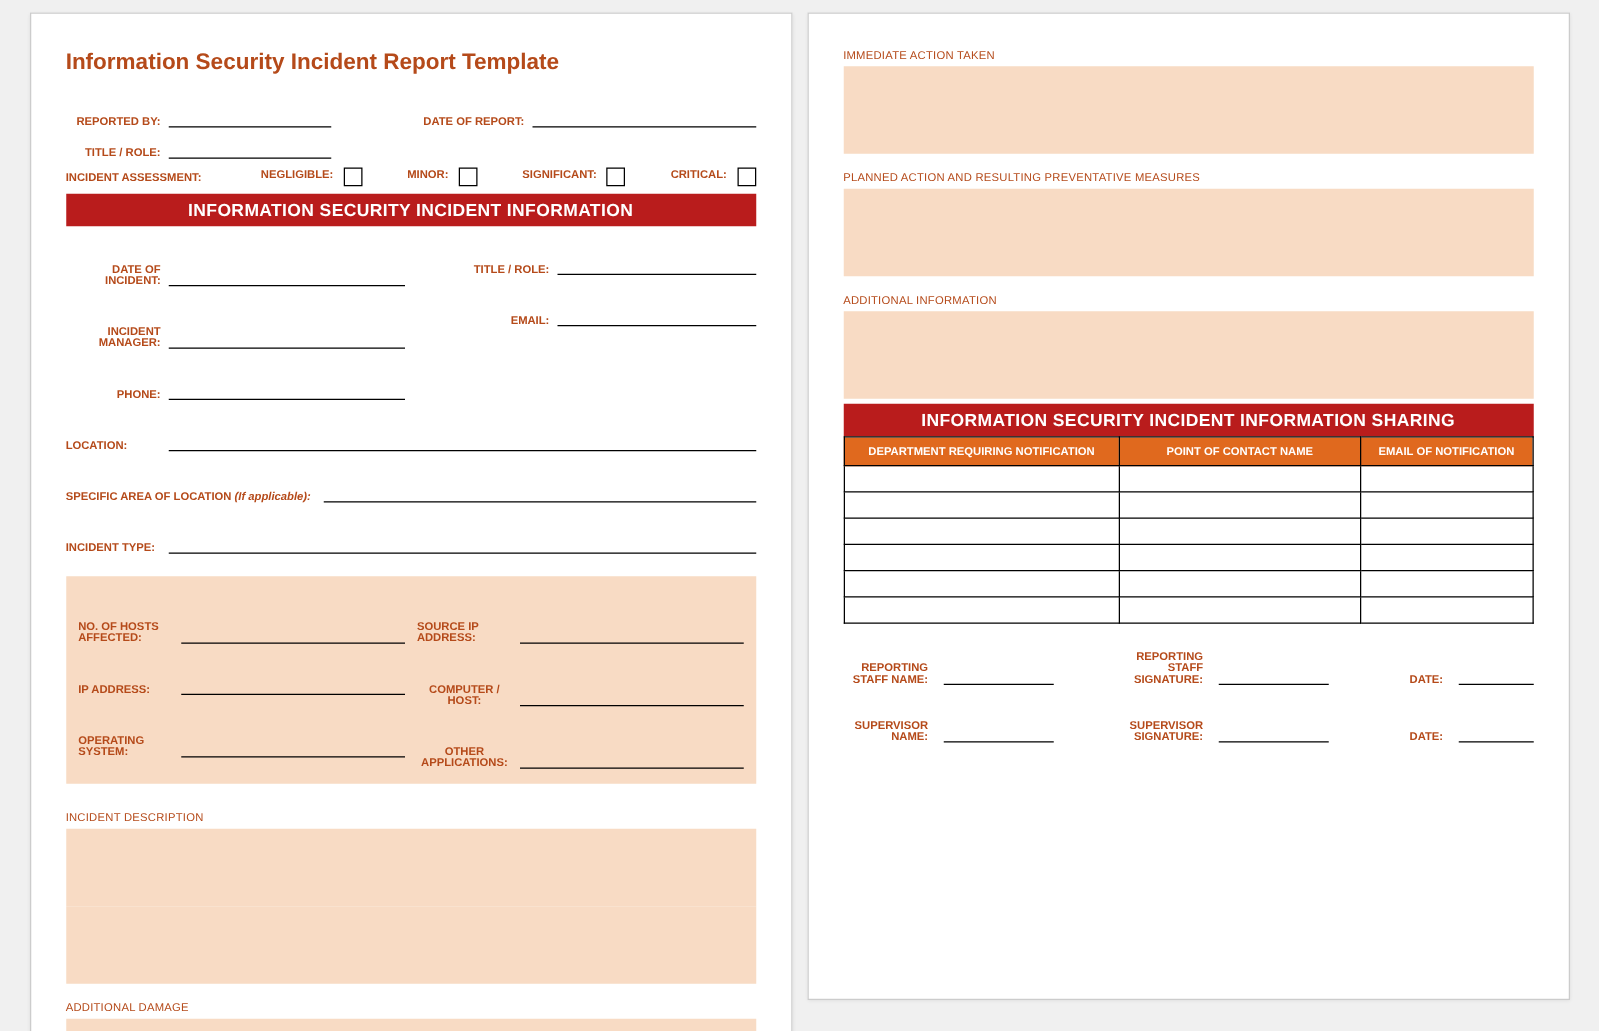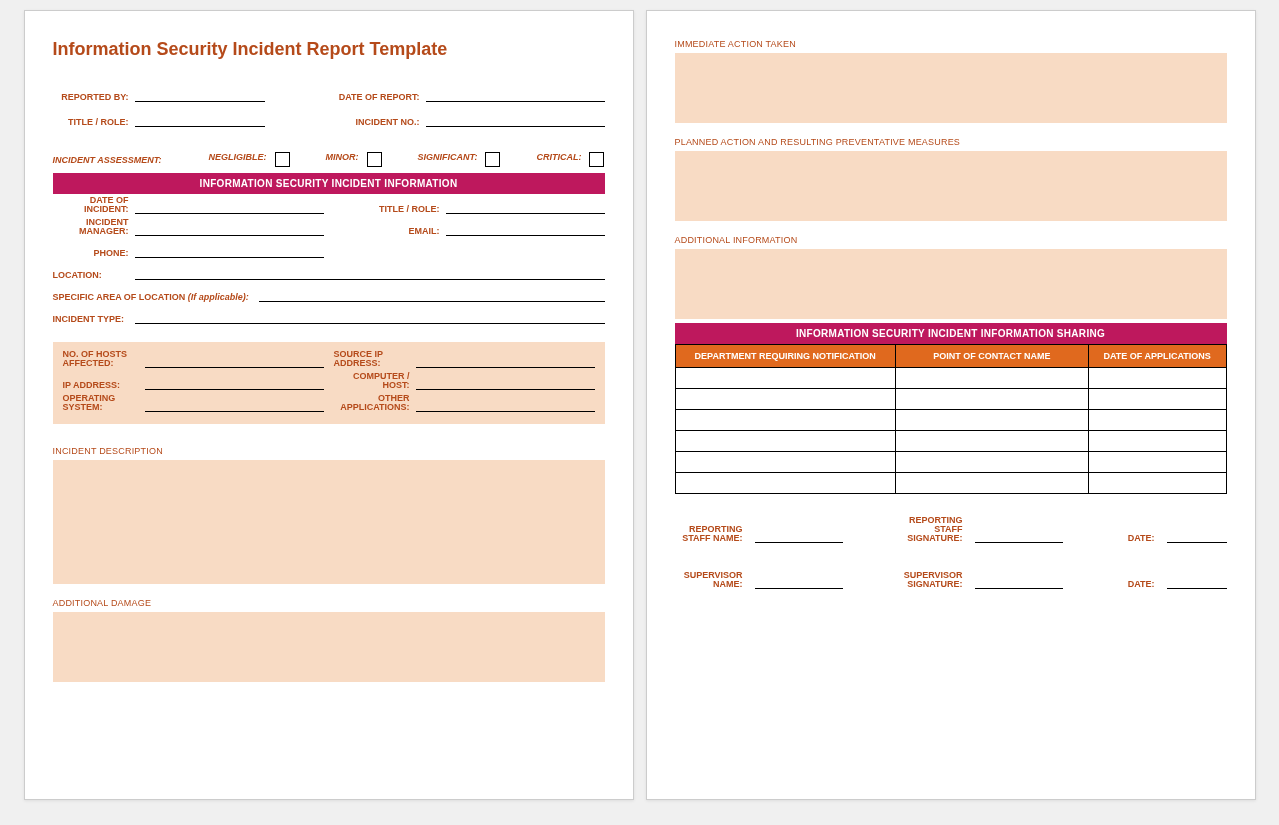--- a/index.html
+++ b/index.html
@@ -53,45 +53,43 @@
     width: 15px;
     height: 15px;
     border: 1px solid #000;
     display: inline-block;
     margin-left: 4px;
     background: #fff;
   }
   .assess-row {
     display: flex;
     align-items: center;
-    margin-top: 18px;
     margin-bottom: 6px;
-    font-style: italic;
   }
   .assess-row .label { text-align: left; }
   .assess-item { display: flex; align-items: flex-start; margin-left: auto; }
   .bar-header {
-    background: #be185d;
+    background: #b91c1c;
     color: #fff;
-    font-size: 10px;
+    font-size: 14px;
     font-weight: bold;
     text-align: center;
     padding: 5px 0;
     letter-spacing: 0.3px;
     margin-top: 4px;
   }
   .two-col { display: flex; gap: 10px; }
   .col { flex: 1; }
   .field-row {
     display: flex;
     align-items: flex-end;
     margin-bottom: 4px;
     min-height: 18px;
   }
-  .field-row .label { width: 80px; flex: 0 0 80px; line-height: 1.0; }
+  .field-row .label { width: 80px; flex: 0 0 80px; line-height: 1.0; margin-top: 28px; }
   .field-row .label.wide { width: 110px; flex: 0 0 110px; }
   .field-row .label.rt { text-align: right; }
   .peach-box {
     background: #F8DBC4;
     padding: 8px 10px;
     margin-top: 6px;
   }
   .peach-box .underline { border-bottom: 1px solid #000; }
   .section-label {
     color: #B54A1A;
@@ -153,24 +151,20 @@
       <div class="row">
           <div class="label" style="width:80px">TITLE / ROLE:</div>
           <div class="underline underline-sm"></div>
         </div>
     </div>
     <div class="col">
       <div class="row">
           <div class="label" style="width:90px">DATE OF REPORT:</div>
           <div class="underline"></div>
         </div>
-      <div class="row">
-          <div class="label" style="width:90px">INCIDENT NO.:</div>
-          <div class="underline"></div>
-        </div>
     </div>
   </div>
 
   <div class="assess-row">
     <div class="label" style="width:120px">INCIDENT ASSESSMENT:</div>
     <div style="flex:1;display:flex;justify-content:space-between;align-items:center;">
       <div class="assess-item">
           <span class="label">NEGLIGIBLE:</span>
           <span class="checkbox"></span>
         </div>
@@ -248,25 +242,25 @@
             <div class="label" style="width:82px;text-align:left">OPERATING SYSTEM:</div>
             <div class="underline"></div>
           </div>
       </div>
       <div class="col">
         <div class="field-row">
             <div class="label" style="width:82px;text-align:left">SOURCE IP ADDRESS:</div>
             <div class="underline"></div>
           </div>
         <div class="field-row">
-            <div class="label" style="width:82px;text-align:right">COMPUTER / HOST:</div>
-            <div class="underline"></div>
-          </div>
-        <div class="field-row">
-            <div class="label" style="width:82px;text-align:right">OTHER APPLICATIONS:</div>
+            <div class="label" style="width:82px;text-align:center">COMPUTER / HOST:</div>
+            <div class="underline"></div>
+          </div>
+        <div class="field-row">
+            <div class="label" style="width:82px;text-align:center">OTHER APPLICATIONS:</div>
             <div class="underline"></div>
           </div>
       </div>
     </div>
   </div>
 
   <div class="section-label" style="margin-top:22px">INCIDENT DESCRIPTION</div>
   <div class="text-area"></div>
 
   <div class="text-area"></div>
@@ -284,21 +278,21 @@
 
   <div class="section-label">ADDITIONAL INFORMATION</div>
   <div class="text-area tall"></div>
 
   <div class="bar-header" style="">INFORMATION SECURITY INCIDENT INFORMATION SHARING</div>
   <table class="share">
     <thead>
       <tr>
         <th style="width:40%">DEPARTMENT REQUIRING NOTIFICATION</th>
         <th style="width:35%">POINT OF CONTACT NAME</th>
-        <th style="width:25%">DATE OF APPLICATIONS</th>
+        <th style="width:25%">EMAIL OF NOTIFICATION</th>
       </tr>
     </thead>
     <tbody>
       <tr>
           <td></td>
           <td></td>
           <td></td>
         </tr>
       <tr>
           <td></td>

